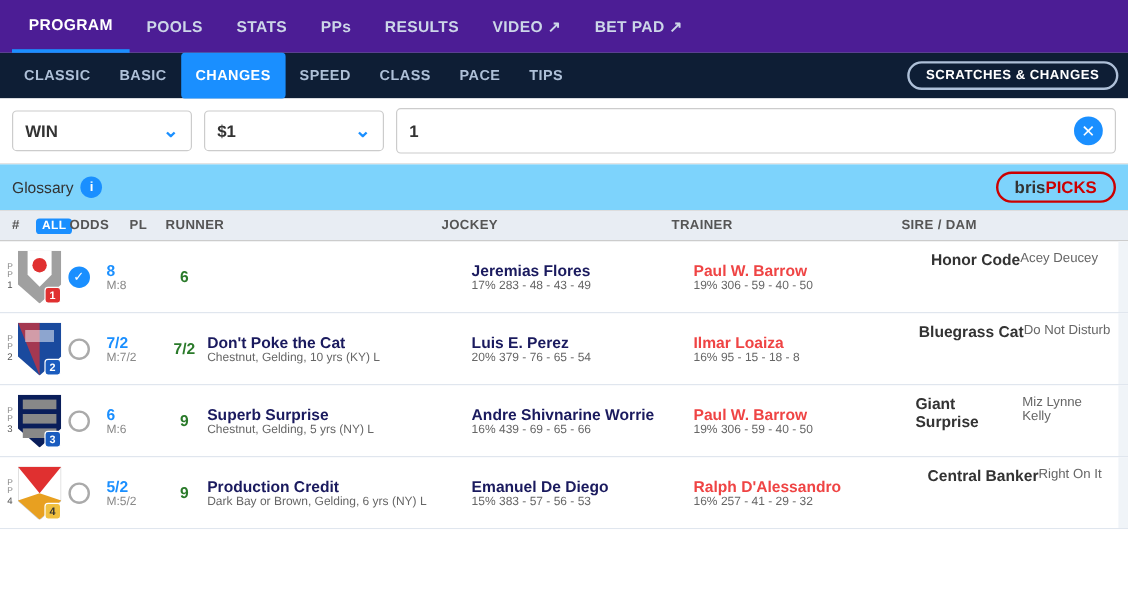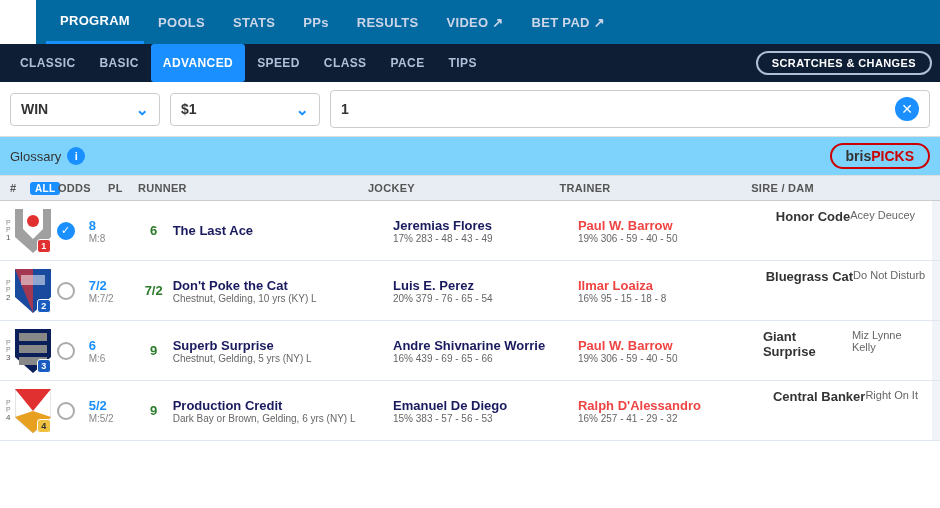--- a/index.html
+++ b/index.html
@@ -1,25 +1,24 @@
 <!DOCTYPE html>
 <html><head>
   <meta charset="utf-8">
   <style>
     * { box-sizing: border-box; margin: 0; padding: 0; }
     body { font-family: Arial, sans-serif; background: #fff; width: 940px; overflow-x: hidden; font-size: 13px; }
 
     
     .top-nav {
-      background: #0369a1;
+      background: #4c1d95;
       display: flex;
       align-items: center;
       padding: 0 10px;
       height: 44px;
-      margin-left: 36px;
     }
     .top-nav a {
       color: #ccd6e8;
       text-decoration: none;
       font-size: 13px;
       font-weight: 700;
       padding: 0 14px;
       height: 44px;
       display: flex;
       align-items: center;
@@ -321,21 +320,21 @@
   <a>STATS</a>
   <a>PPs</a>
   <a>RESULTS</a>
   <a>VIDEO ↗</a>
   <a>BET PAD ↗</a>
 </nav>
 
 <nav class="sub-nav">
   <a>CLASSIC</a>
   <a>BASIC</a>
-  <a class="active">ADVANCED</a>
+  <a class="active">CHANGES</a>
   <a>SPEED</a>
   <a>CLASS</a>
   <a>PACE</a>
   <a>TIPS</a>
   <div class="sub-nav-right">
     <a class="scratches-btn">SCRATCHES &amp; CHANGES</a>
   </div>
 </nav>
 
 <div class="filter-row">
@@ -395,21 +394,20 @@
       <div class="radio-circle checked"></div>
     </div>
     <div class="col-odds-cell">
       <span class="odds-main" style="color:#1a8fff;">8</span>
       <span class="odds-ml">M:8</span>
     </div>
     <div class="col-pl-cell">
       <span class="pl-num">6</span>
     </div>
     <div class="runner-info">
-      <span class="runner-name">The Last Ace</span>
     </div>
     <div class="jockey-info">
       <span class="jockey-name">Jeremias Flores</span>
       <span class="jockey-stats">17%    283 - 48 - 43 - 49</span>
     </div>
     <div class="trainer-info">
       <span class="trainer-name">Paul W. Barrow</span>
       <span class="trainer-stats">19%   306 - 59 - 40 - 50</span>
     </div>
     <div class="sire-info">

